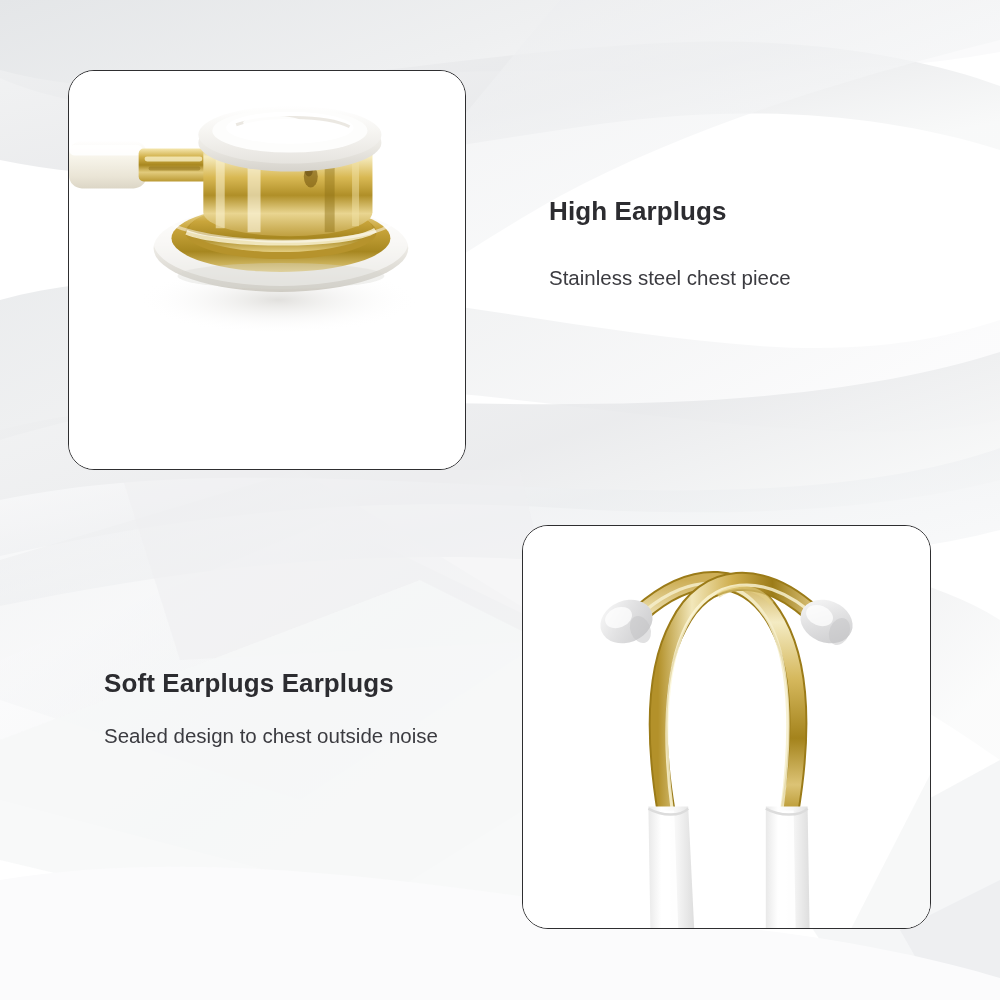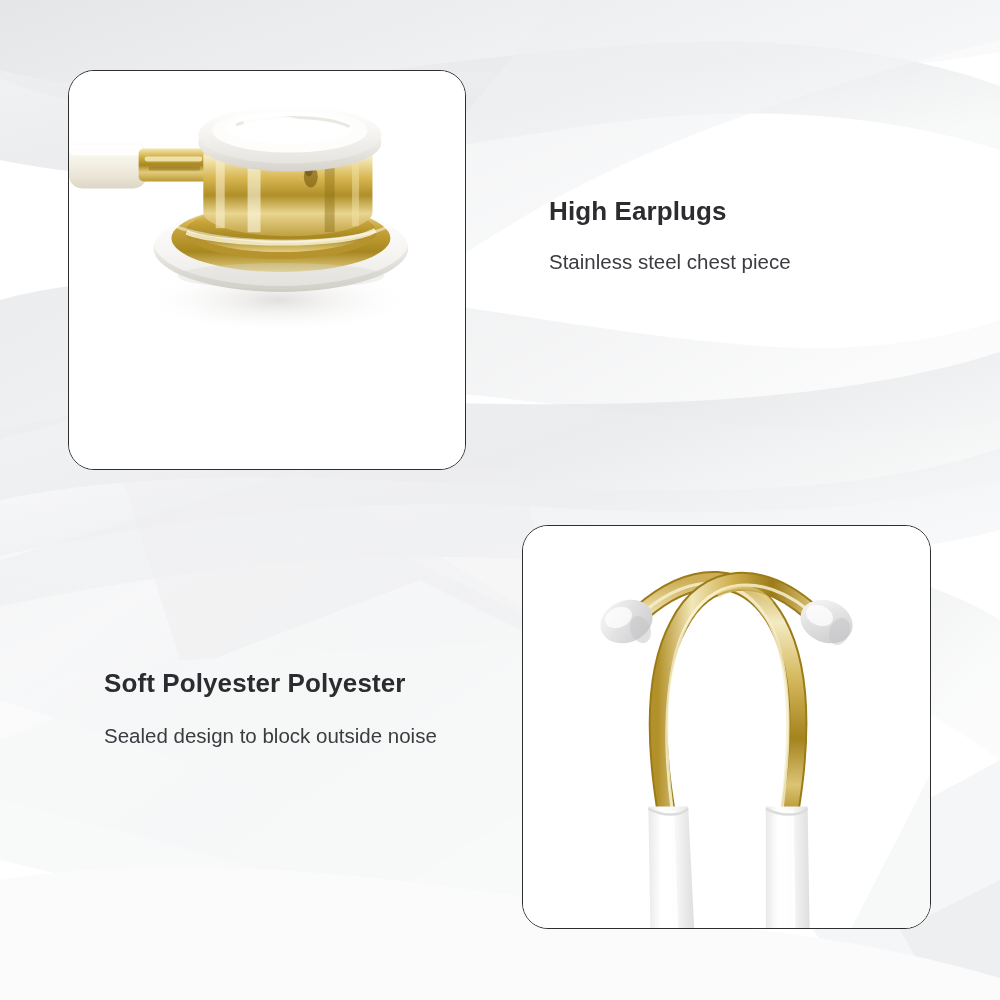--- a/index.html
+++ b/index.html
@@ -35,21 +35,21 @@
 
   .feature-heading{
     font-size:26px;
     font-weight:bold;
     color:#2c2c30;
     letter-spacing:0.1px;
     line-height:1.2;
     white-space:nowrap;
   }
   .feature-body{
-    margin-top:20px;
+    margin-top:36px;
     font-size:20.5px;
     font-weight:normal;
     color:#3b3b40;
     line-height:1.42;
   }
   #text-earplugs .feature-body{ margin-top:22px; }
 </style>
 </head>
 <body>
 
@@ -259,15 +259,15 @@
       <path d="M244,282 L286,282 L288,404 L244,404 Z" fill="url(#whiteTube)"></path>
       <path d="M256,286 L272,286 L274,404 L258,404 Z" fill="#ffffff" opacity="0.85"></path>
       <path d="M244,284 C258,292 278,292 286,284" stroke="#dcdcdc" stroke-width="2.4" fill="none"></path>
     </g>
 
     <path d="M409,250 L409,404 L330,404 Z" fill="#f2f3f4" opacity="0.6"></path>
   </svg>
 </div>
 
 <div class="feature-text" id="text-earplugs">
-  <div class="feature-heading">Soft Polyester Polyester</div>
-  <div class="feature-body">Sealed design to block outside noise</div>
+  <div class="feature-heading">Soft Earplugs Earplugs</div>
+  <div class="feature-body">Sealed design to chest outside noise</div>
 </div>
 
 </body></html>

